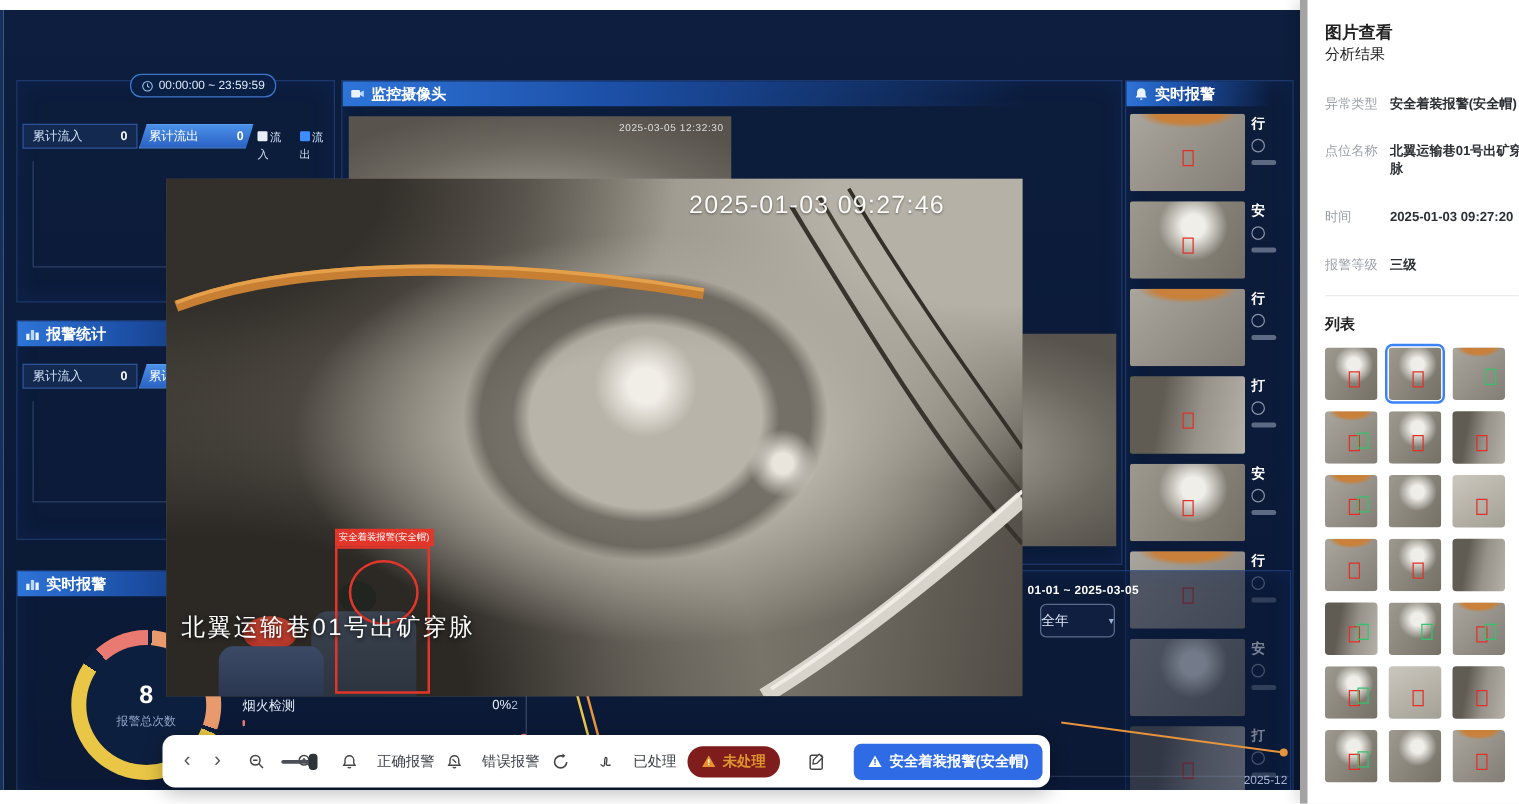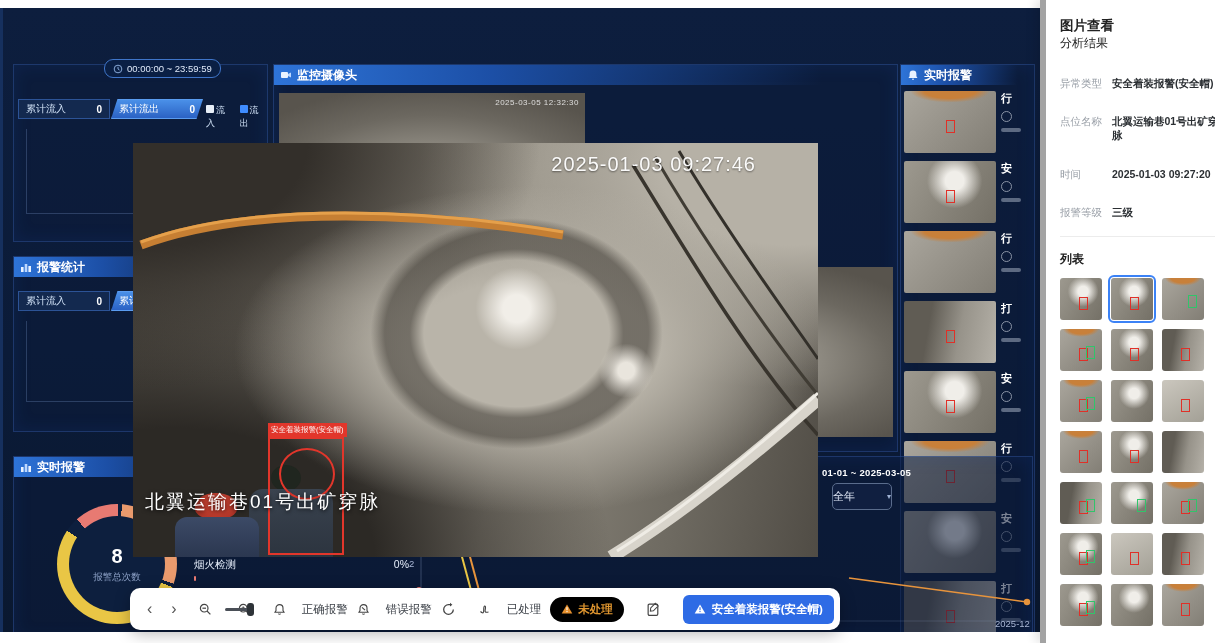--- a/index.html
+++ b/index.html
@@ -113,21 +113,21 @@
   
   .toolbar{position:absolute;left:130px;top:588px;width:710px;height:42px;background:#fff;border-radius:10px;
       box-shadow:0 4px 16px rgba(0,0,0,.28);display:flex;align-items:center;padding:0 12px;box-sizing:border-box;
       gap:9px;z-index:50}
   .chev{font-size:16px;color:#555;padding:0 5px;cursor:pointer;line-height:1}
   .tdiv{width:1px;height:22px;background:#e4e6ea;margin:0 2px}
   .tbtn{display:flex;align-items:center;gap:16px;font-size:11.5px;color:#3a3f46;cursor:pointer;white-space:nowrap}
   .slider{width:84px;height:3px;background:#d8dbe0;border-radius:2px;position:relative;margin:0 4px}
   .slider .fill{position:absolute;left:0;top:0;height:3px;width:26px;background:#4a4f57;border-radius:2px}
   .slider .knob{position:absolute;left:22px;top:-5px;width:7px;height:13px;background:#2e3338;border-radius:3px}
-  .pill{background:#000000;color:#e0962f;font-weight:bold;border-radius:14px;padding:5px 11px;font-size:11.5px;
+  .pill{background:#7f1d1d;color:#e0962f;font-weight:bold;border-radius:14px;padding:5px 11px;font-size:11.5px;
         display:flex;gap:5px;align-items:center;cursor:pointer;white-space:nowrap}
   .bluebtn{background:#2e6be5;color:#fff;border-radius:6px;padding:7px 11px;font-size:11.5px;font-weight:bold;
         display:flex;gap:6px;align-items:center;cursor:pointer;white-space:nowrap}
   .ticon{width:13px;height:13px;flex:none}
 
   
   .vp{position:absolute;left:1040px;top:0;width:198px;height:643px;background:#fff;border-left:6px solid #a3a3a3;
       box-shadow:-4px 0 10px rgba(0,0,0,.12);z-index:40;padding:0 14px;box-sizing:border-box;overflow:hidden}
   .vtitle{font-size:13.5px;color:#222;margin-top:17px;font-weight:bold}
   .vclose{position:absolute;right:12px;top:15px;color:#666;font-size:13px;cursor:pointer}

